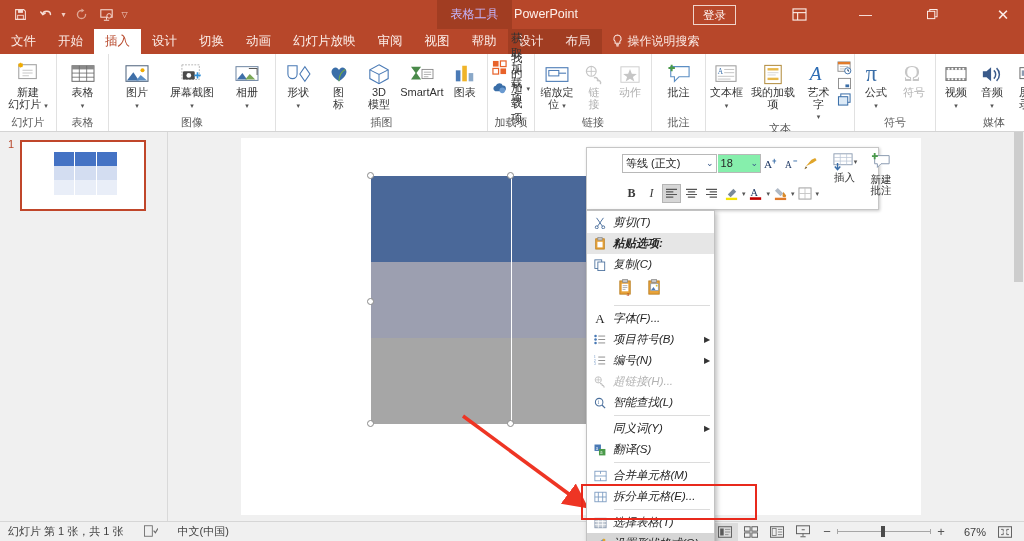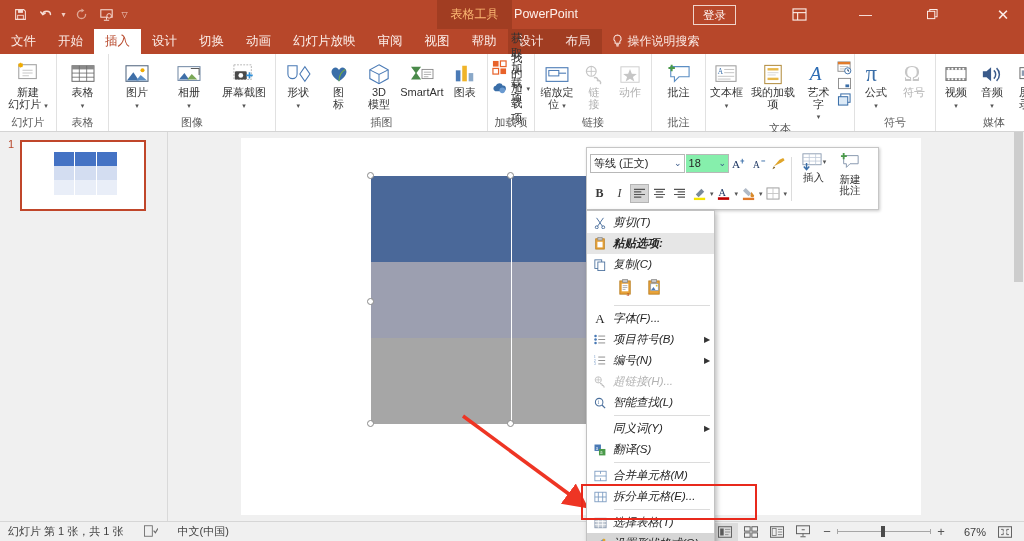--- a/index.html
+++ b/index.html
@@ -19,21 +19,21 @@
     width:25px;height:22px; display:flex;align-items:center;justify-content:center;
     color:#f4d8d1; font-size:13px; cursor:default;
   }
   .qat-caret{ font-size:8px; color:#f0cec4; width:11px; display:flex;align-items:center;justify-content:center;}
   .title-text{
     position:absolute; left:0; right:0; top:0; height:29px; line-height:29px;
     text-align:center; color:#fdf0ec; font-size:12.5px; pointer-events:none;
   }
   .tabtools{
     position:absolute; left:437px; top:0; width:75px; height:29px;
-    background:#a13d22; color:#fdba74; font-size:12px;
+    background:#a13d22; color:#c4b5fd; font-size:12px;
     display:flex; align-items:center; justify-content:center;
   }
   .win-right{ position:absolute; right:0; top:0; height:29px; display:flex; align-items:center;gap:32px; }
   .signin{
     border:1px solid #f0d4cb; color:#fff6f3; font-size:11.5px;
     padding:2px 9px; margin-right:14px; line-height:14px;
   }
   .winbtn{ width:35px;height:29px; display:flex;align-items:center;justify-content:center;
     color:#fdeeea; font-size:13px; }
   .winbtn.close{ width:42px; font-size:15px;}
@@ -116,20 +116,21 @@
   }
 
   
   .arrow-svg{ position:absolute; left:0; top:0; width:100%; height:100%; pointer-events:none;}
 
   
   .minibar{
     position:absolute; left:586px; top:147px; width:293px; height:63px;
     background:#fff; border:1px solid #c6c6c6; box-shadow:1px 1px 3px rgba(0,0,0,.22);
     display:flex;
+    padding-left:32px;
   }
   .mb-left{ width:204px; display:flex; flex-direction:column; }
   .mb-row{ height:30px; display:flex; align-items:center; padding:0 3px; gap:1px;}
   .fontbox{
     width:96px; height:19px; border:1px solid #b8b8b8; display:flex; align-items:center;
     justify-content:space-between; padding:0 2px 0 3px; font-size:11px; background:#fff;
   }
   .sizebox{
     width:44px; height:19px; border:1px solid #b8b8b8; border-left:none; display:flex;
     align-items:center; justify-content:space-between; padding:0 2px 0 3px; font-size:11px; background:#86efac;
@@ -316,41 +317,41 @@
         <div class="ic">
           <svg width="26" height="22" viewBox="0 0 28 24">
               <rect x="2" y="3" width="24" height="17" fill="#fff" stroke="#5b6e86" stroke-width="1.2"></rect>
               <circle cx="20" cy="8" r="2.2" fill="#f0ab00"></circle>
               <path d="M3 19 L10 10 L16 19 Z" fill="#3f6fa8"></path>
               <path d="M13 19 L18 13 L25 19 Z" fill="#5b8ec4"></path>
             </svg>
         </div>
         <div class="lbl">图片<br><span class="drop">▾</span></div>
       </div>
+      <div class="bigbtn" style="width:58px">
+        <div class="ic">
+          <svg width="26" height="22" viewBox="0 0 28 24">
+              <rect x="3" y="2" width="19" height="16" fill="none" stroke="#b0b0b0" stroke-width="1" stroke-dasharray="2 1.4"></rect>
+              <rect x="4" y="9" width="13" height="9" rx="1.5" fill="#4a4a4a"></rect>
+              <circle cx="10.5" cy="13.5" r="2.6" fill="#fff"></circle>
+              <path d="M20 10 L20 17 M16.5 13.5 L23.5 13.5" stroke="#2f8fd8" stroke-width="1.8"></path>
+            </svg>
+        </div>
+        <div class="lbl">屏幕截图<br><span class="drop">▾</span></div>
+      </div>
       <div class="bigbtn">
         <div class="ic">
           <svg width="26" height="22" viewBox="0 0 28 24">
               <rect x="2" y="4" width="24" height="15" fill="#fff" stroke="#6f86a3" stroke-width="1.1"></rect>
               <path d="M3 18 L9 11 L14 18 Z" fill="#3f6fa8"></path>
               <path d="M12 18 L17 12 L23 18 Z" fill="#7aa756"></path>
               <path d="M16 6 L25 6 L25 13" fill="none" stroke="#5b5b5b" stroke-width="1.1"></path>
             </svg>
         </div>
         <div class="lbl">相册<br><span class="drop">▾</span></div>
-      </div>
-      <div class="bigbtn" style="width:58px">
-        <div class="ic">
-          <svg width="26" height="22" viewBox="0 0 28 24">
-              <rect x="3" y="2" width="19" height="16" fill="none" stroke="#b0b0b0" stroke-width="1" stroke-dasharray="2 1.4"></rect>
-              <rect x="4" y="9" width="13" height="9" rx="1.5" fill="#4a4a4a"></rect>
-              <circle cx="10.5" cy="13.5" r="2.6" fill="#fff"></circle>
-              <path d="M20 10 L20 17 M16.5 13.5 L23.5 13.5" stroke="#2f8fd8" stroke-width="1.8"></path>
-            </svg>
-        </div>
-        <div class="lbl">屏幕截图<br><span class="drop">▾</span></div>
       </div>
     </div>
     <div class="rgroup-label">图像</div>
   </div>
 
   <div class="rgroup" style="width:212px">
     <div class="rgroup-items">
       <div class="bigbtn">
         <div class="ic">
           <svg width="26" height="22" viewBox="0 0 28 24">

